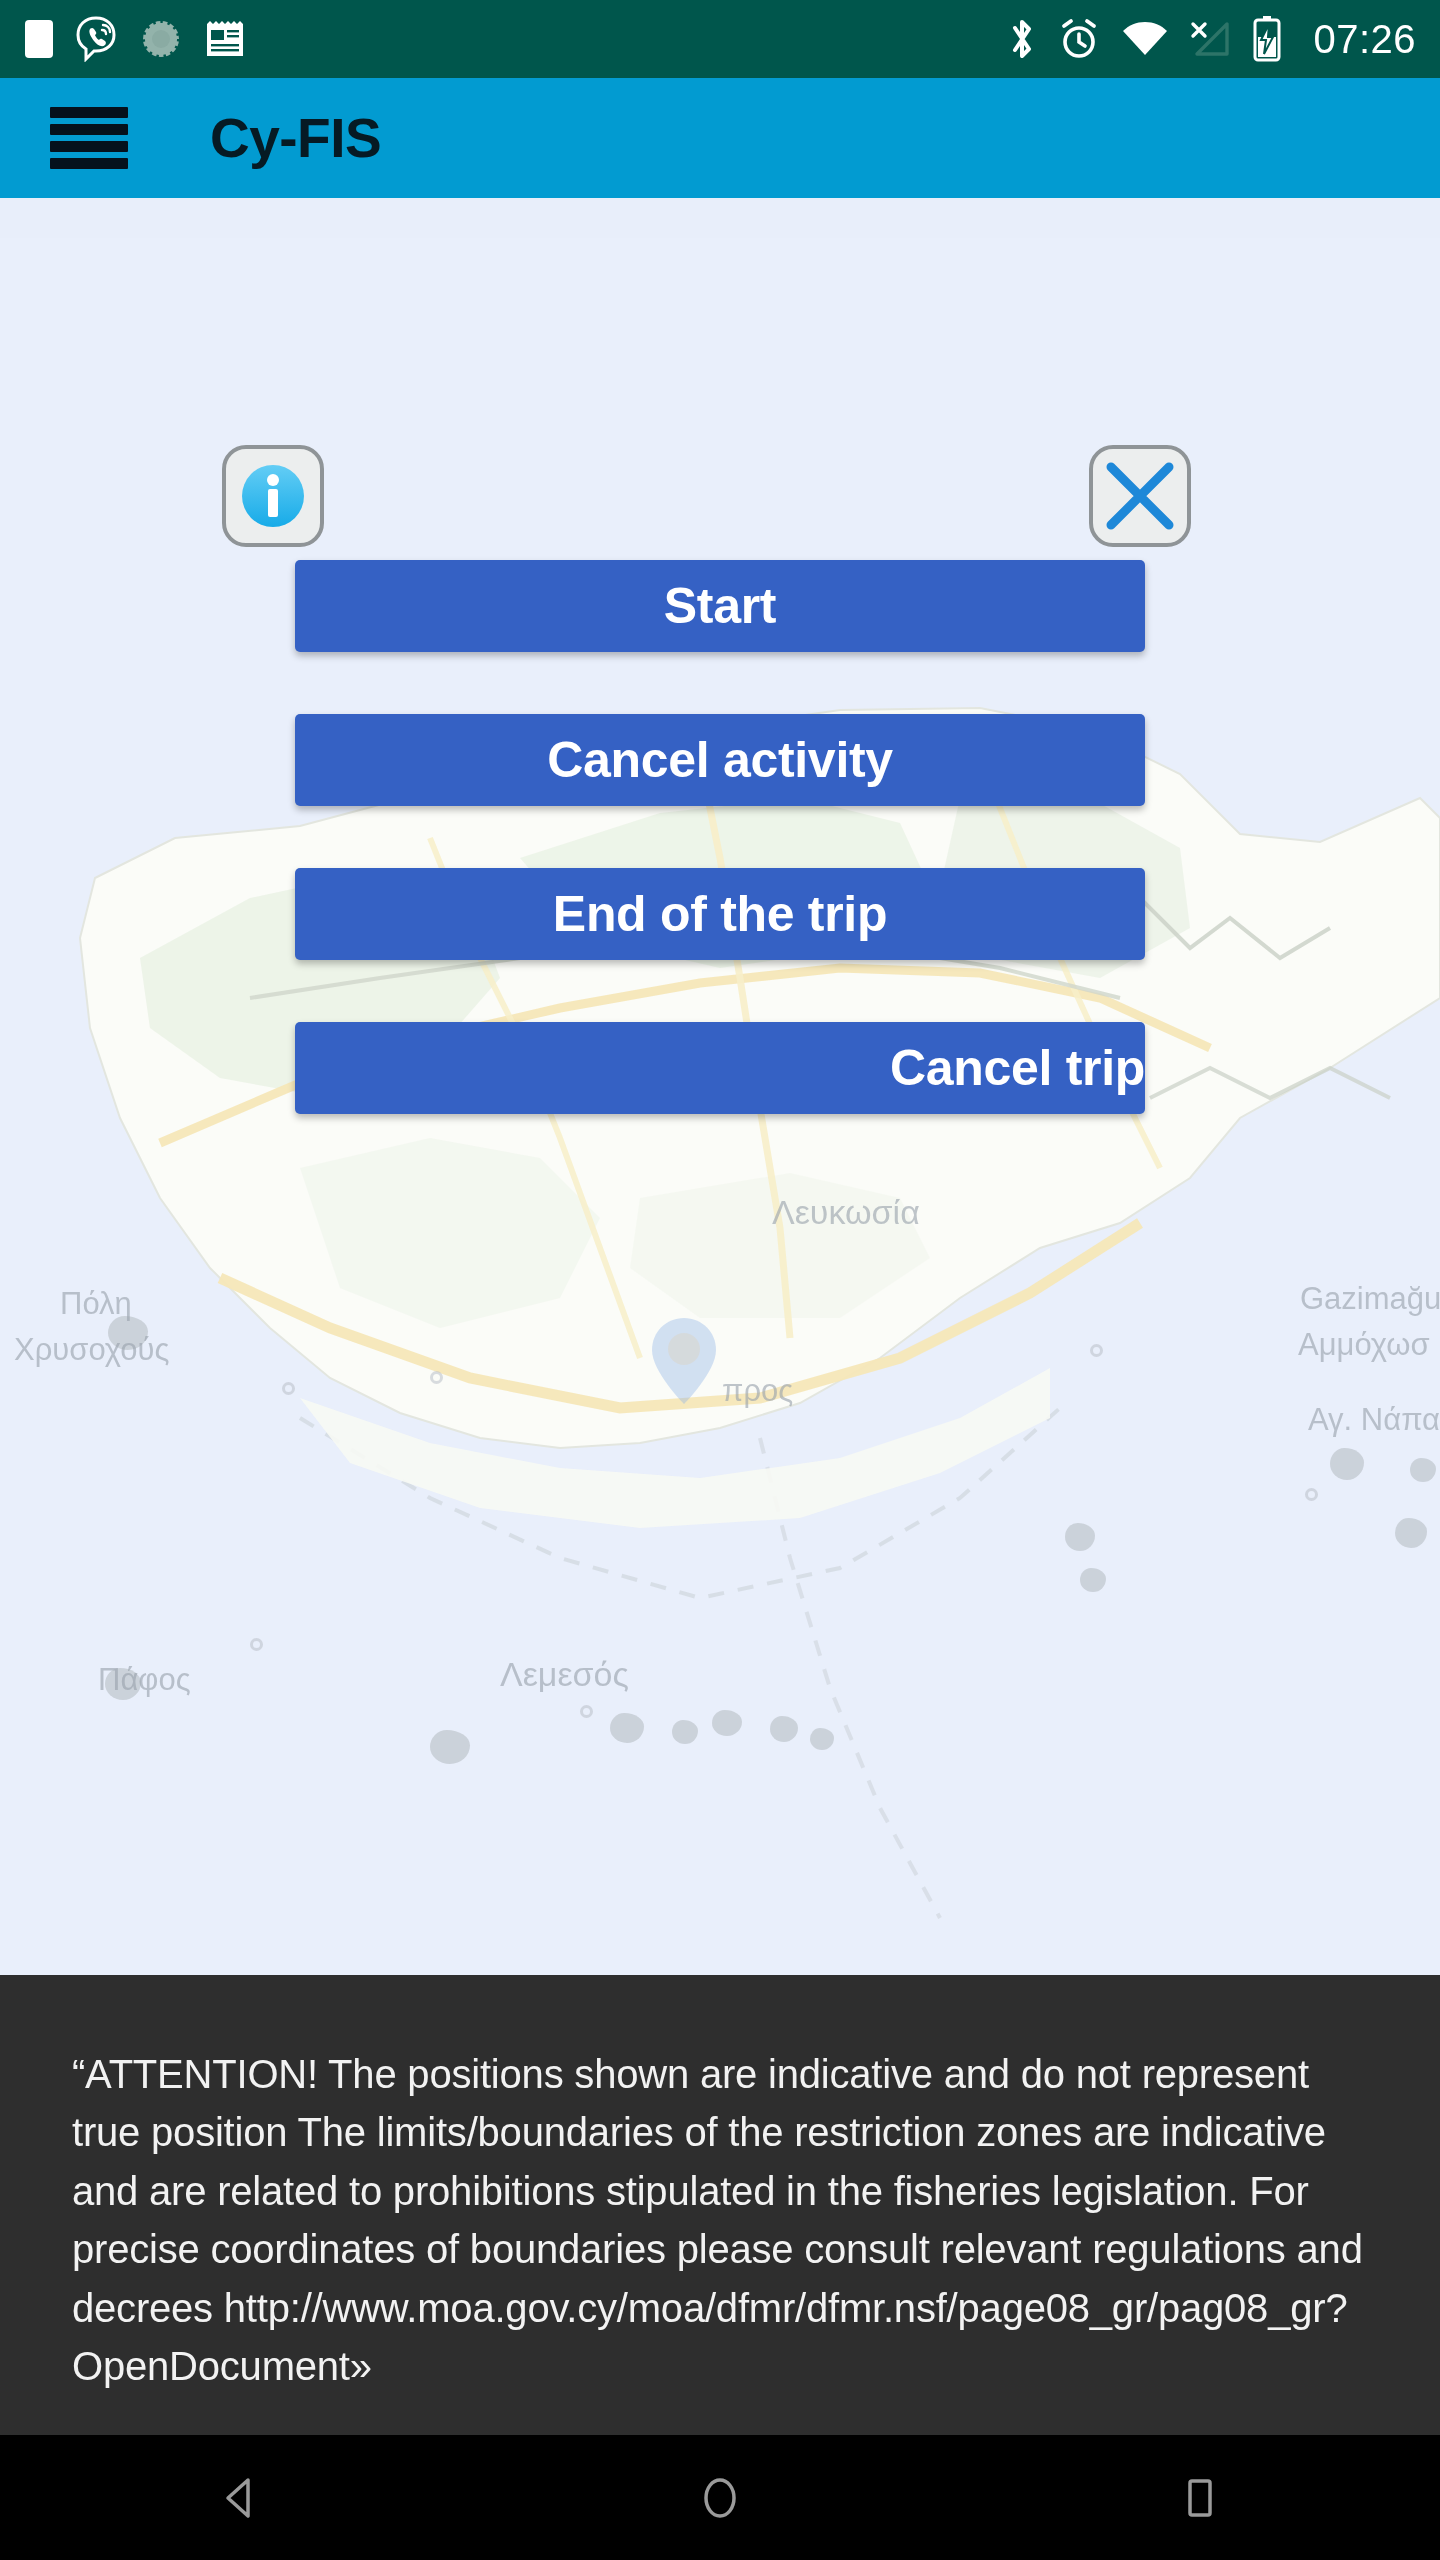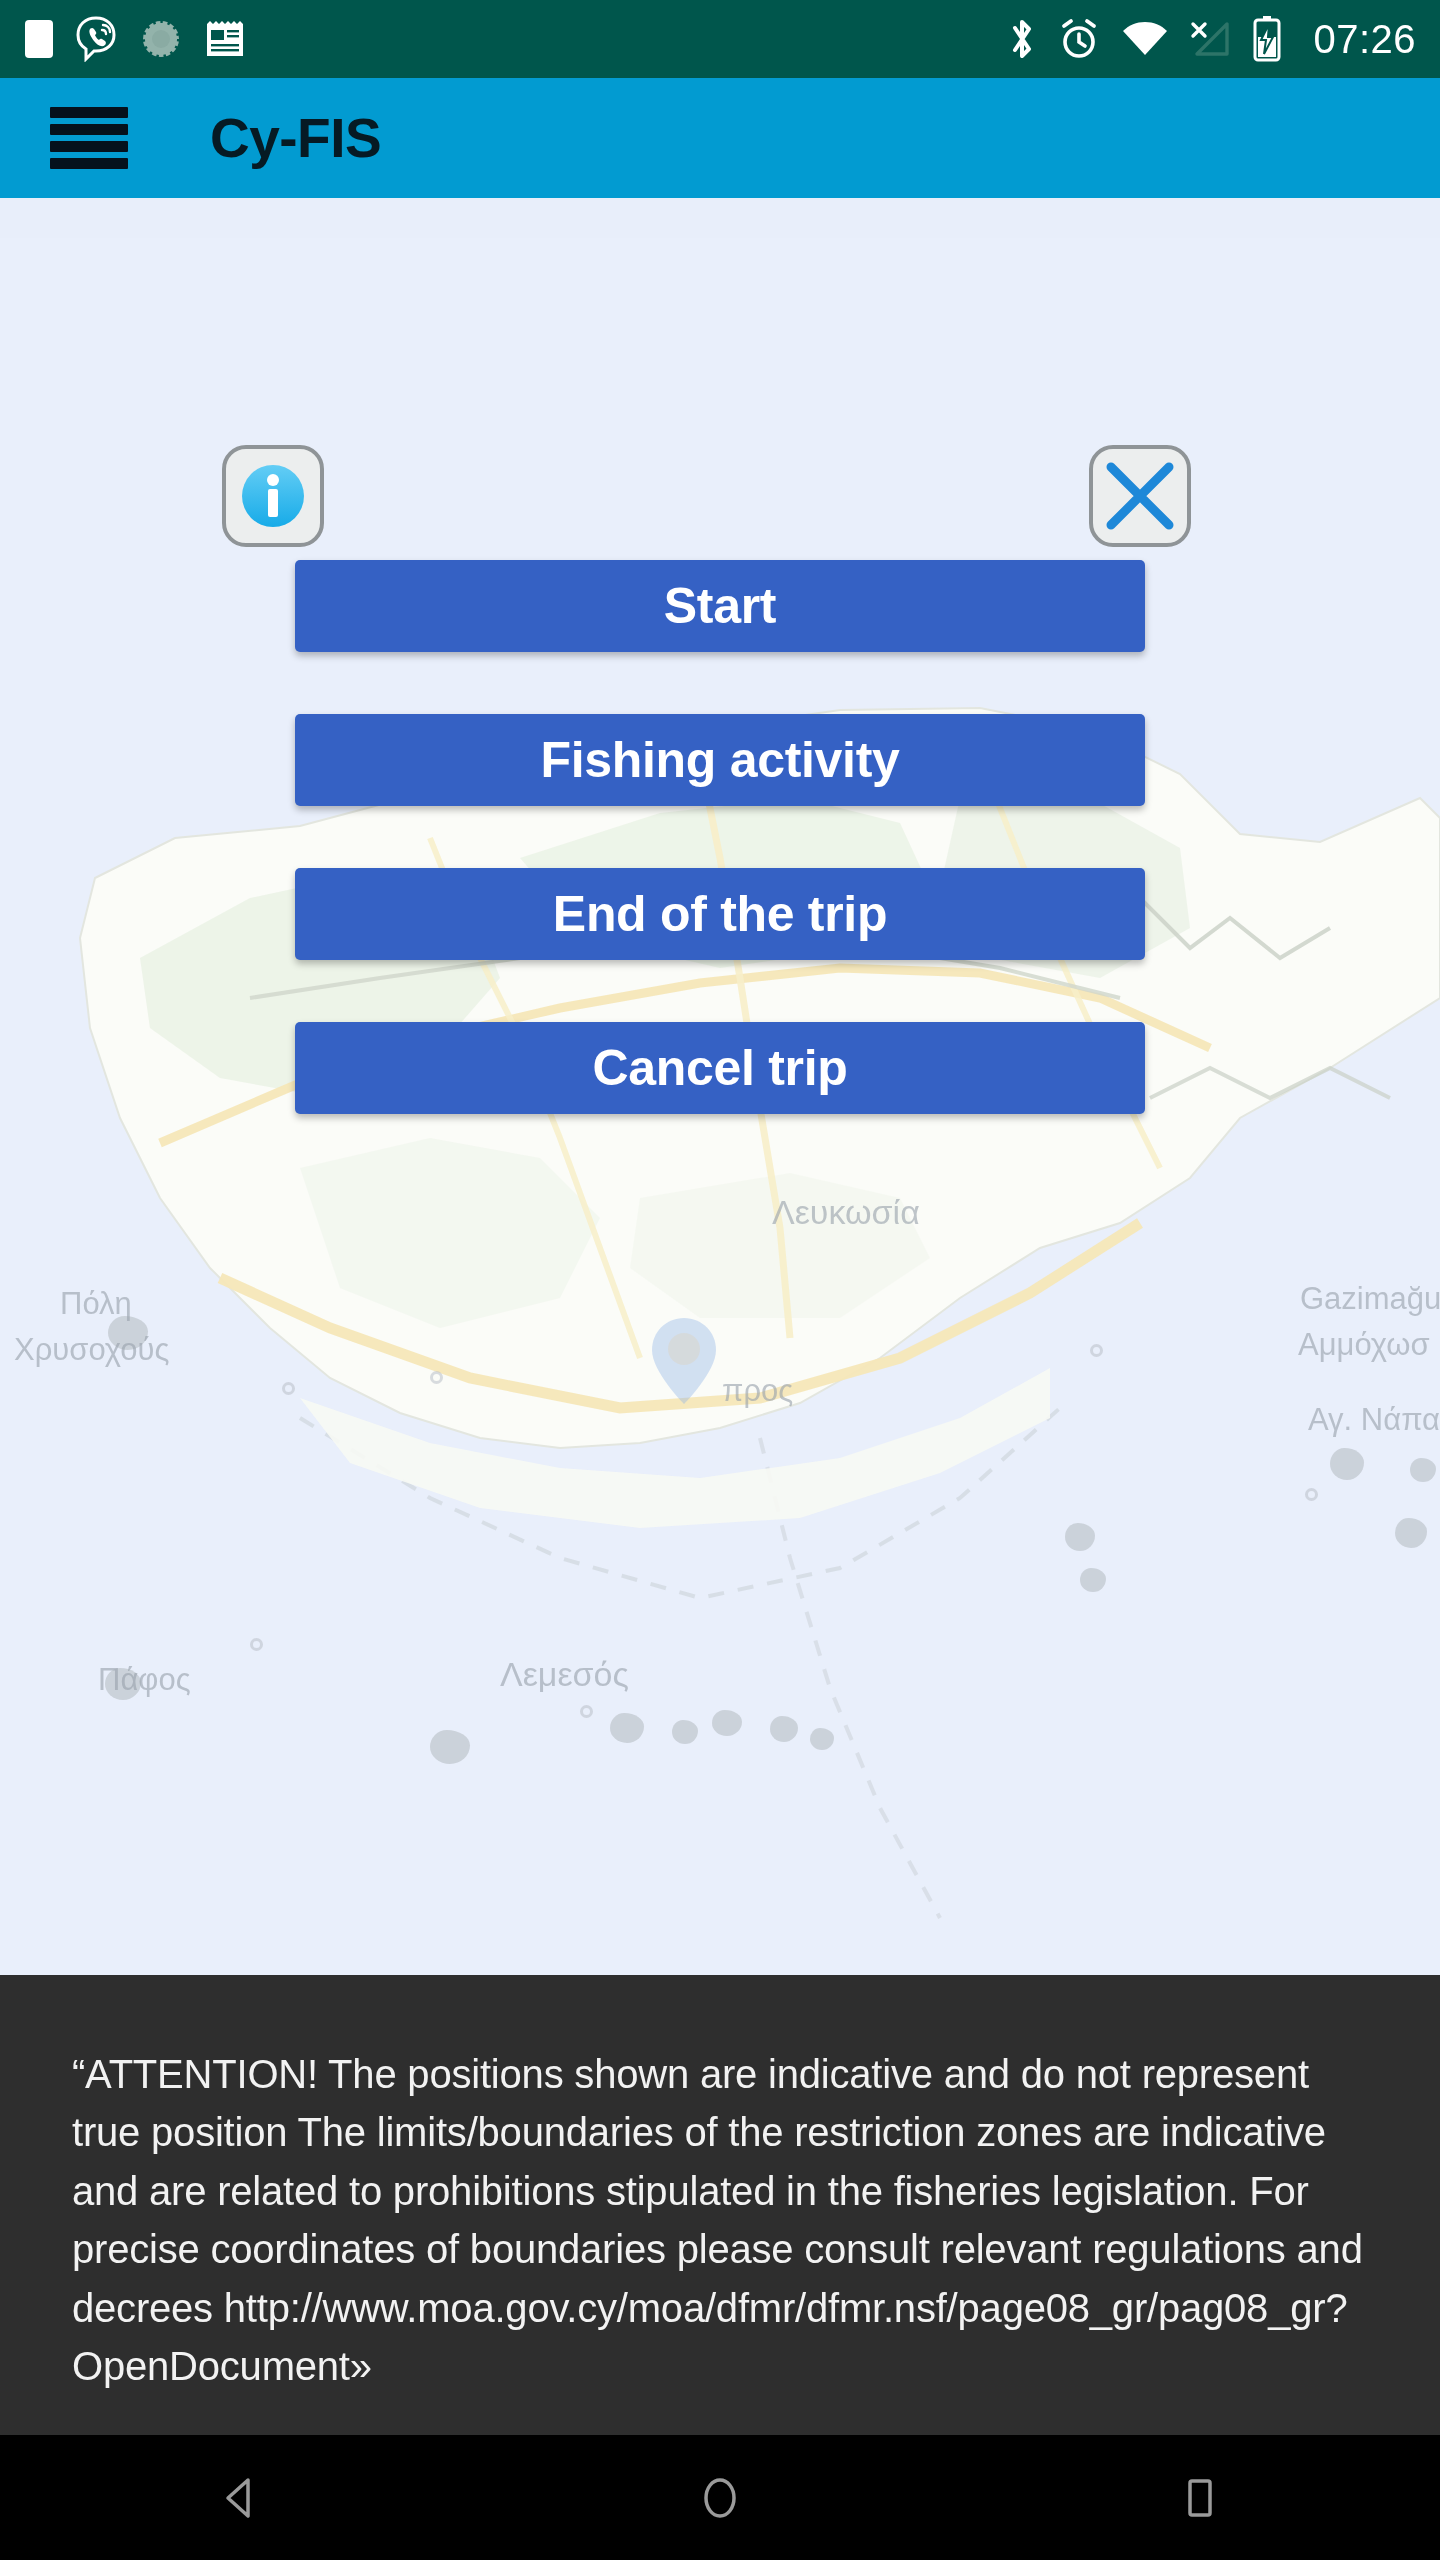--- a/index.html
+++ b/index.html
@@ -133,21 +133,21 @@
     color: #ffffff;
     border: none;
     border-radius: 5px;
     font-size: 50px;
     font-weight: bold;
     font-family: "Liberation Sans", sans-serif;
     letter-spacing: -0.3px;
     cursor: pointer;
     box-shadow: 0 4px 7px rgba(0,0,0,0.26);
   }
-  .action-button:last-child { margin-bottom: 3px; }
+  .action-button:last-child { margin-bottom: 3px; text-align: right; }
 
   #fab {
     position: absolute;
     left: 1228px; top: 1754px;
     width: 158px; height: 158px;
     border-radius: 50%;
     background: #e01f5a;
     border: none;
     display: flex; align-items: center; justify-content: center;
     cursor: pointer;
@@ -365,21 +365,21 @@
     </div>
 
     <div id="close-button" class="icon-btn">
       <svg width="74" height="74" viewBox="0 0 74 74">
         <path d="M8 8 L66 66 M66 8 L8 66" fill="none" stroke="#1e88d8" stroke-width="9" stroke-linecap="round"></path>
       </svg>
     </div>
 
     <div id="button-stack">
       <button class="action-button">Start</button>
-      <button class="action-button">Fishing activity</button>
+      <button class="action-button">Cancel activity</button>
       <button class="action-button">End of the trip</button>
       <button class="action-button">Cancel trip</button>
     </div>
 
     <button id="fab">
       <svg width="80" height="80" viewBox="0 0 80 80">
         <g stroke="#3e3e3e" stroke-width="4.5" fill="none">
           <circle cx="40" cy="40" r="25"></circle>
           <circle cx="40" cy="40" r="13"></circle>
           <line x1="40" y1="6" x2="40" y2="74"></line>

